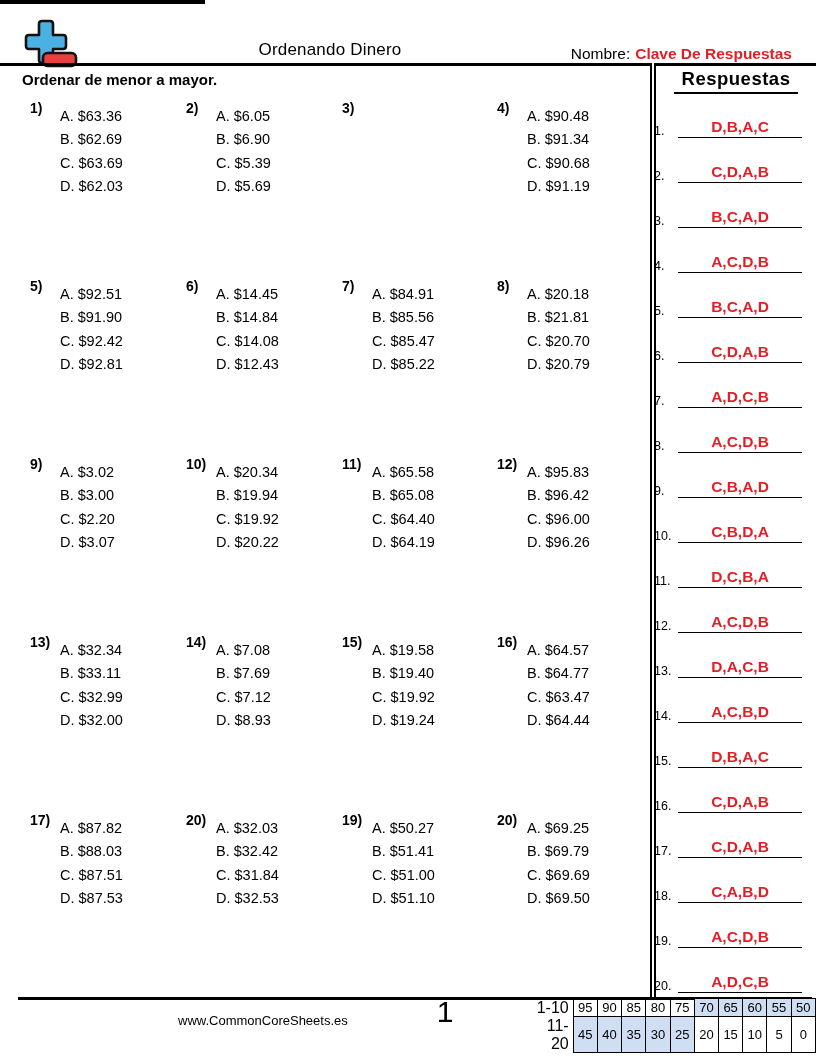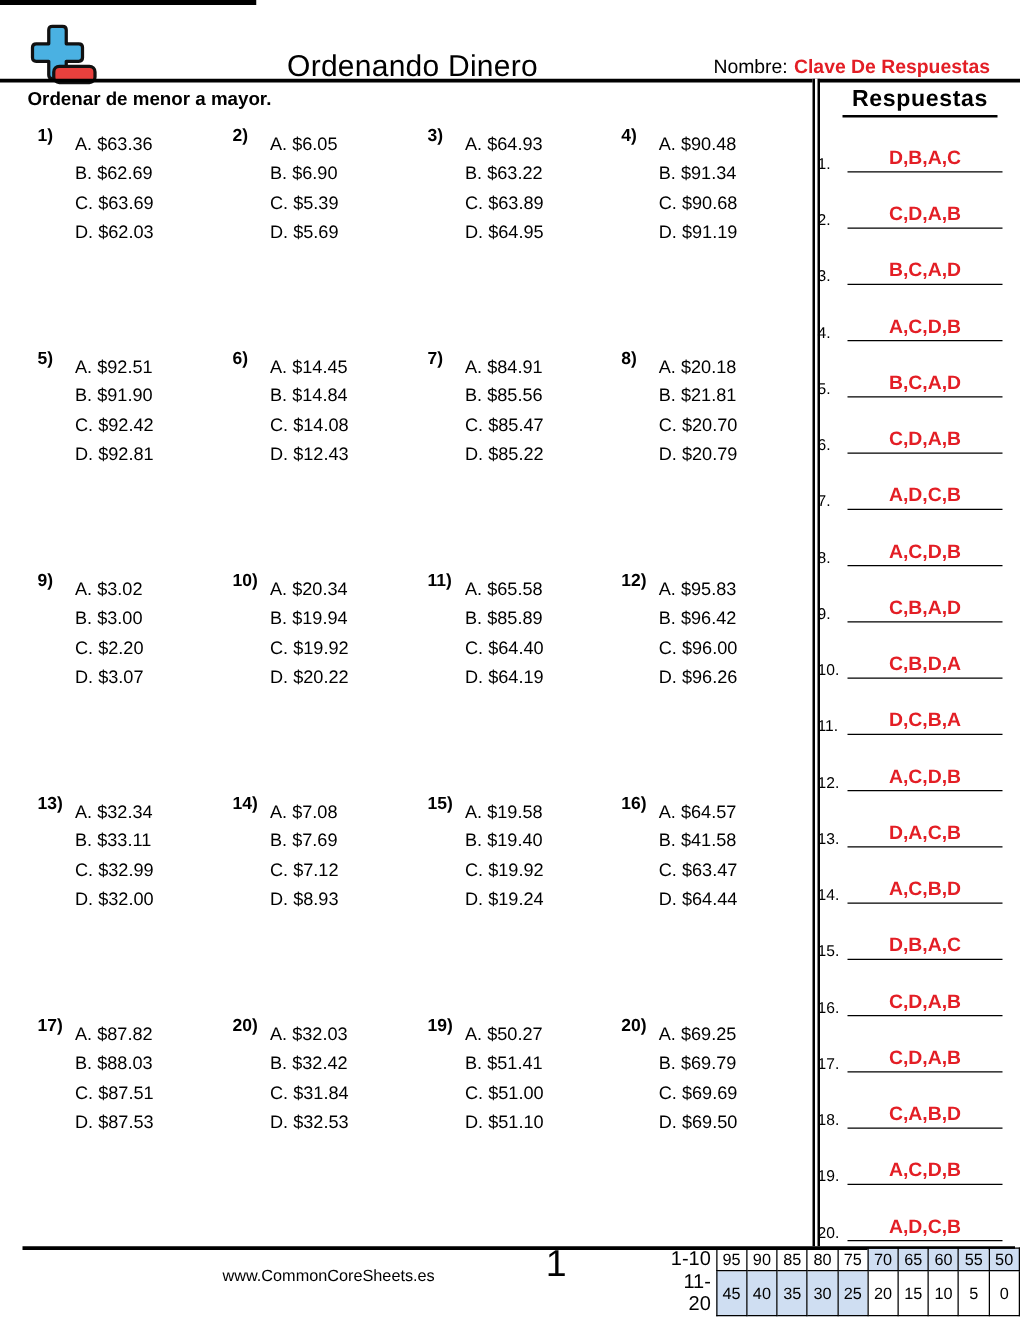--- a/index.html
+++ b/index.html
@@ -8,21 +8,21 @@
     --logo-red:#e8403d;
     --table-shade:#cfdef2;
   }
   html,body{margin:0;padding:0;background:#fff;}
   .page{
     position:relative;width:816px;height:1056px;background:#fff;overflow:hidden;
     font-family:"Liberation Sans",sans-serif;color:#000;
   }
   .top-bar{position:absolute;left:0;top:0;width:205px;height:4px;background:#000;}
   .logo{position:absolute;left:24px;top:19px;width:56px;height:50px;}
-  .title{position:absolute;left:80px;top:40px;width:500px;text-align:center;font-size:24px;letter-spacing:0.2px;}
+  .title{position:absolute;left:80px;top:40px;width:500px;text-align:center;font-size:17px;letter-spacing:0.2px;}
   .name-row{position:absolute;top:45px;right:24px;font-size:15.5px;white-space:nowrap;}
   .name-value{color:var(--accent-red);font-weight:bold;margin-left:5px;}
   .header-rule{position:absolute;left:0;top:63px;width:816px;height:3px;background:#000;}
   .instruction{position:absolute;left:22px;top:71px;font-weight:bold;font-size:15px;}
 
   .problems{position:absolute;left:30px;top:100px;display:grid;
     grid-template-columns:156px 156px 155px 155px;grid-auto-rows:178px;}
   .prob{display:flex;align-items:flex-start;}
   .prob-num{font-weight:bold;font-size:14px;min-width:30px;flex-shrink:0;}
   .prob-opts{font-size:14.5px;line-height:23.3px;margin-top:5px;white-space:nowrap;}
@@ -86,26 +86,20 @@
         <div class="prob-num">2)</div>
         <div class="prob-opts">
           <div>A. $6.05</div>
           <div>B. $6.90</div>
           <div>C. $5.39</div>
           <div>D. $5.69</div>
         </div>
       </div>
       <div class="prob">
         <div class="prob-num">3)</div>
-        <div class="prob-opts">
-          <div>A. $64.93</div>
-          <div>B. $63.22</div>
-          <div>C. $63.89</div>
-          <div>D. $64.95</div>
-        </div>
       </div>
       <div class="prob">
         <div class="prob-num">4)</div>
         <div class="prob-opts">
           <div>A. $90.48</div>
           <div>B. $91.34</div>
           <div>C. $90.68</div>
           <div>D. $91.19</div>
         </div>
       </div>
@@ -160,21 +154,21 @@
           <div>A. $20.34</div>
           <div>B. $19.94</div>
           <div>C. $19.92</div>
           <div>D. $20.22</div>
         </div>
       </div>
       <div class="prob">
         <div class="prob-num">11)</div>
         <div class="prob-opts">
           <div>A. $65.58</div>
-          <div>B. $85.89</div>
+          <div>B. $65.08</div>
           <div>C. $64.40</div>
           <div>D. $64.19</div>
         </div>
       </div>
       <div class="prob">
         <div class="prob-num">12)</div>
         <div class="prob-opts">
           <div>A. $95.83</div>
           <div>B. $96.42</div>
           <div>C. $96.00</div>
@@ -205,21 +199,21 @@
           <div>A. $19.58</div>
           <div>B. $19.40</div>
           <div>C. $19.92</div>
           <div>D. $19.24</div>
         </div>
       </div>
       <div class="prob">
         <div class="prob-num">16)</div>
         <div class="prob-opts">
           <div>A. $64.57</div>
-          <div>B. $41.58</div>
+          <div>B. $64.77</div>
           <div>C. $63.47</div>
           <div>D. $64.44</div>
         </div>
       </div>
       <div class="prob">
         <div class="prob-num">17)</div>
         <div class="prob-opts">
           <div>A. $87.82</div>
           <div>B. $88.03</div>
           <div>C. $87.51</div>

